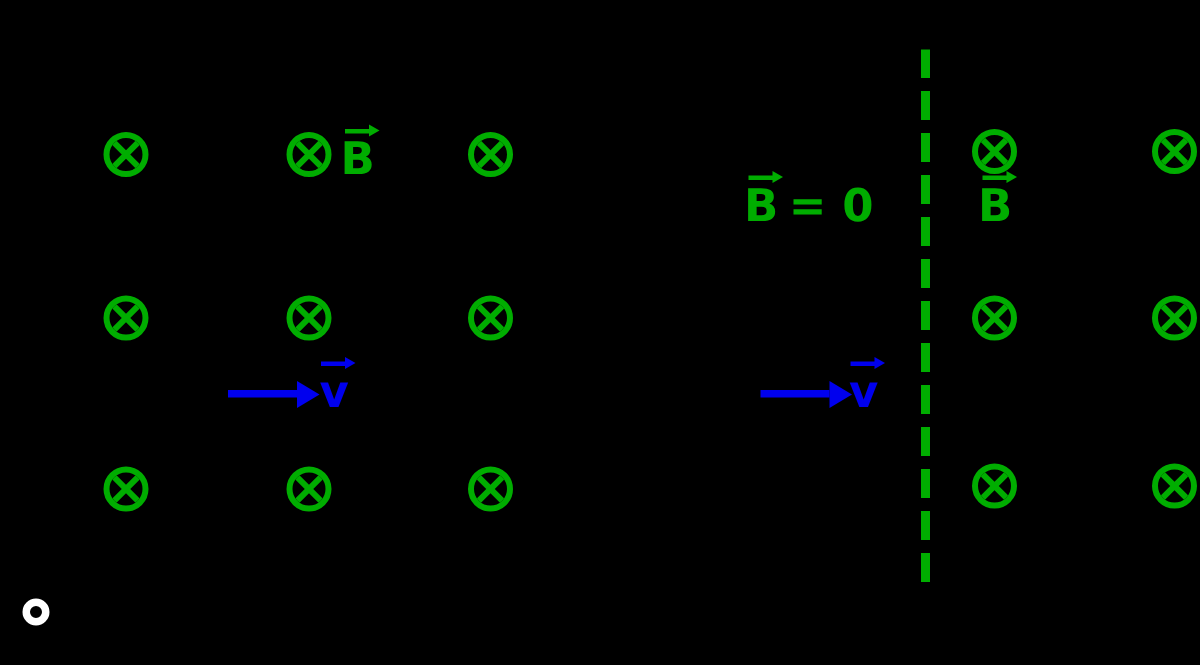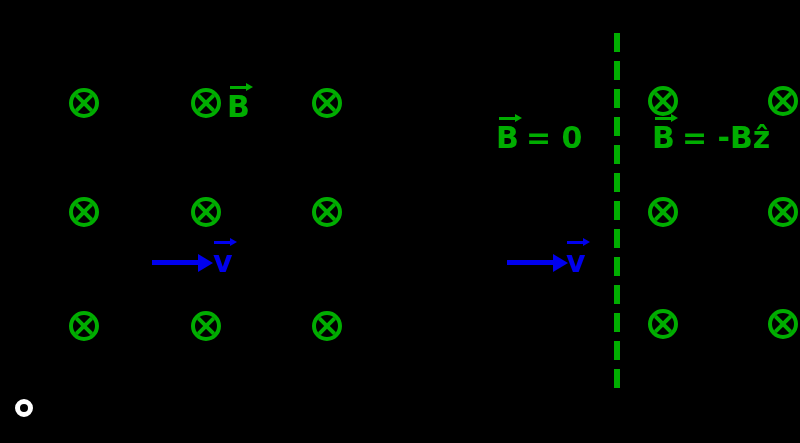--- a/index.html
+++ b/index.html
@@ -169,21 +169,20 @@
       <span class="letter">B</span>
     </span>
     <span class="rhs">= 0</span>
   </div>
 
   <div class="eq" style="left:652px; top:117px">
     <span class="vec">
       <span class="overarrow"></span>
       <span class="letter">B</span>
     </span>
-    <span class="rhs">= -Bẑ</span>
   </div>
 
   <div>
     <div class="shaft" style="left:152px; top:260px; width:46px"></div>
     <div class="head" style="left:198px; top:254px"></div>
   </div>
   <div class="eq blue" style="left:213px; top:241px">
     <span class="vec">
       <span class="overarrow"></span>
       <span class="letter">v</span>

